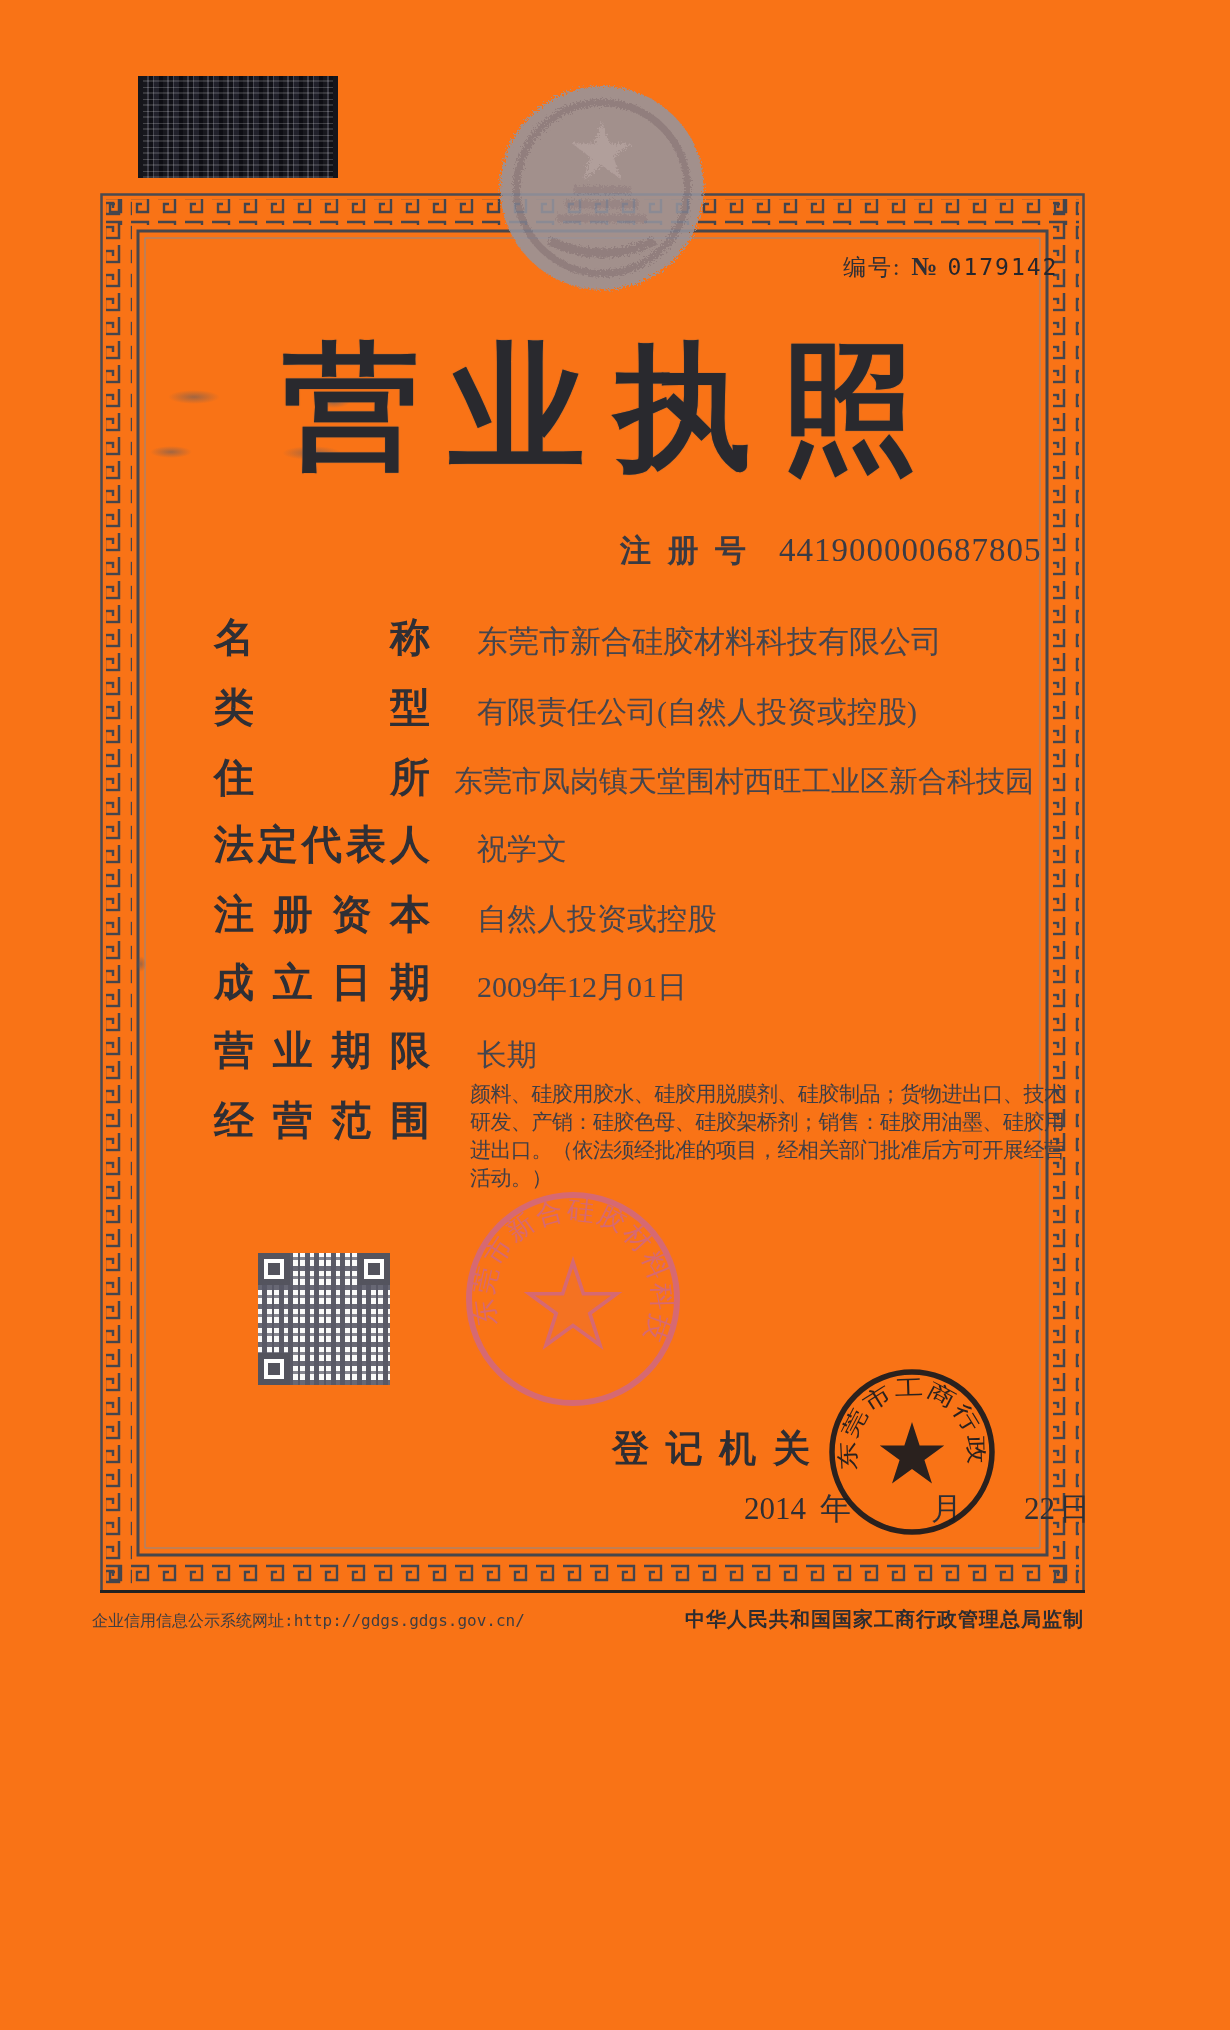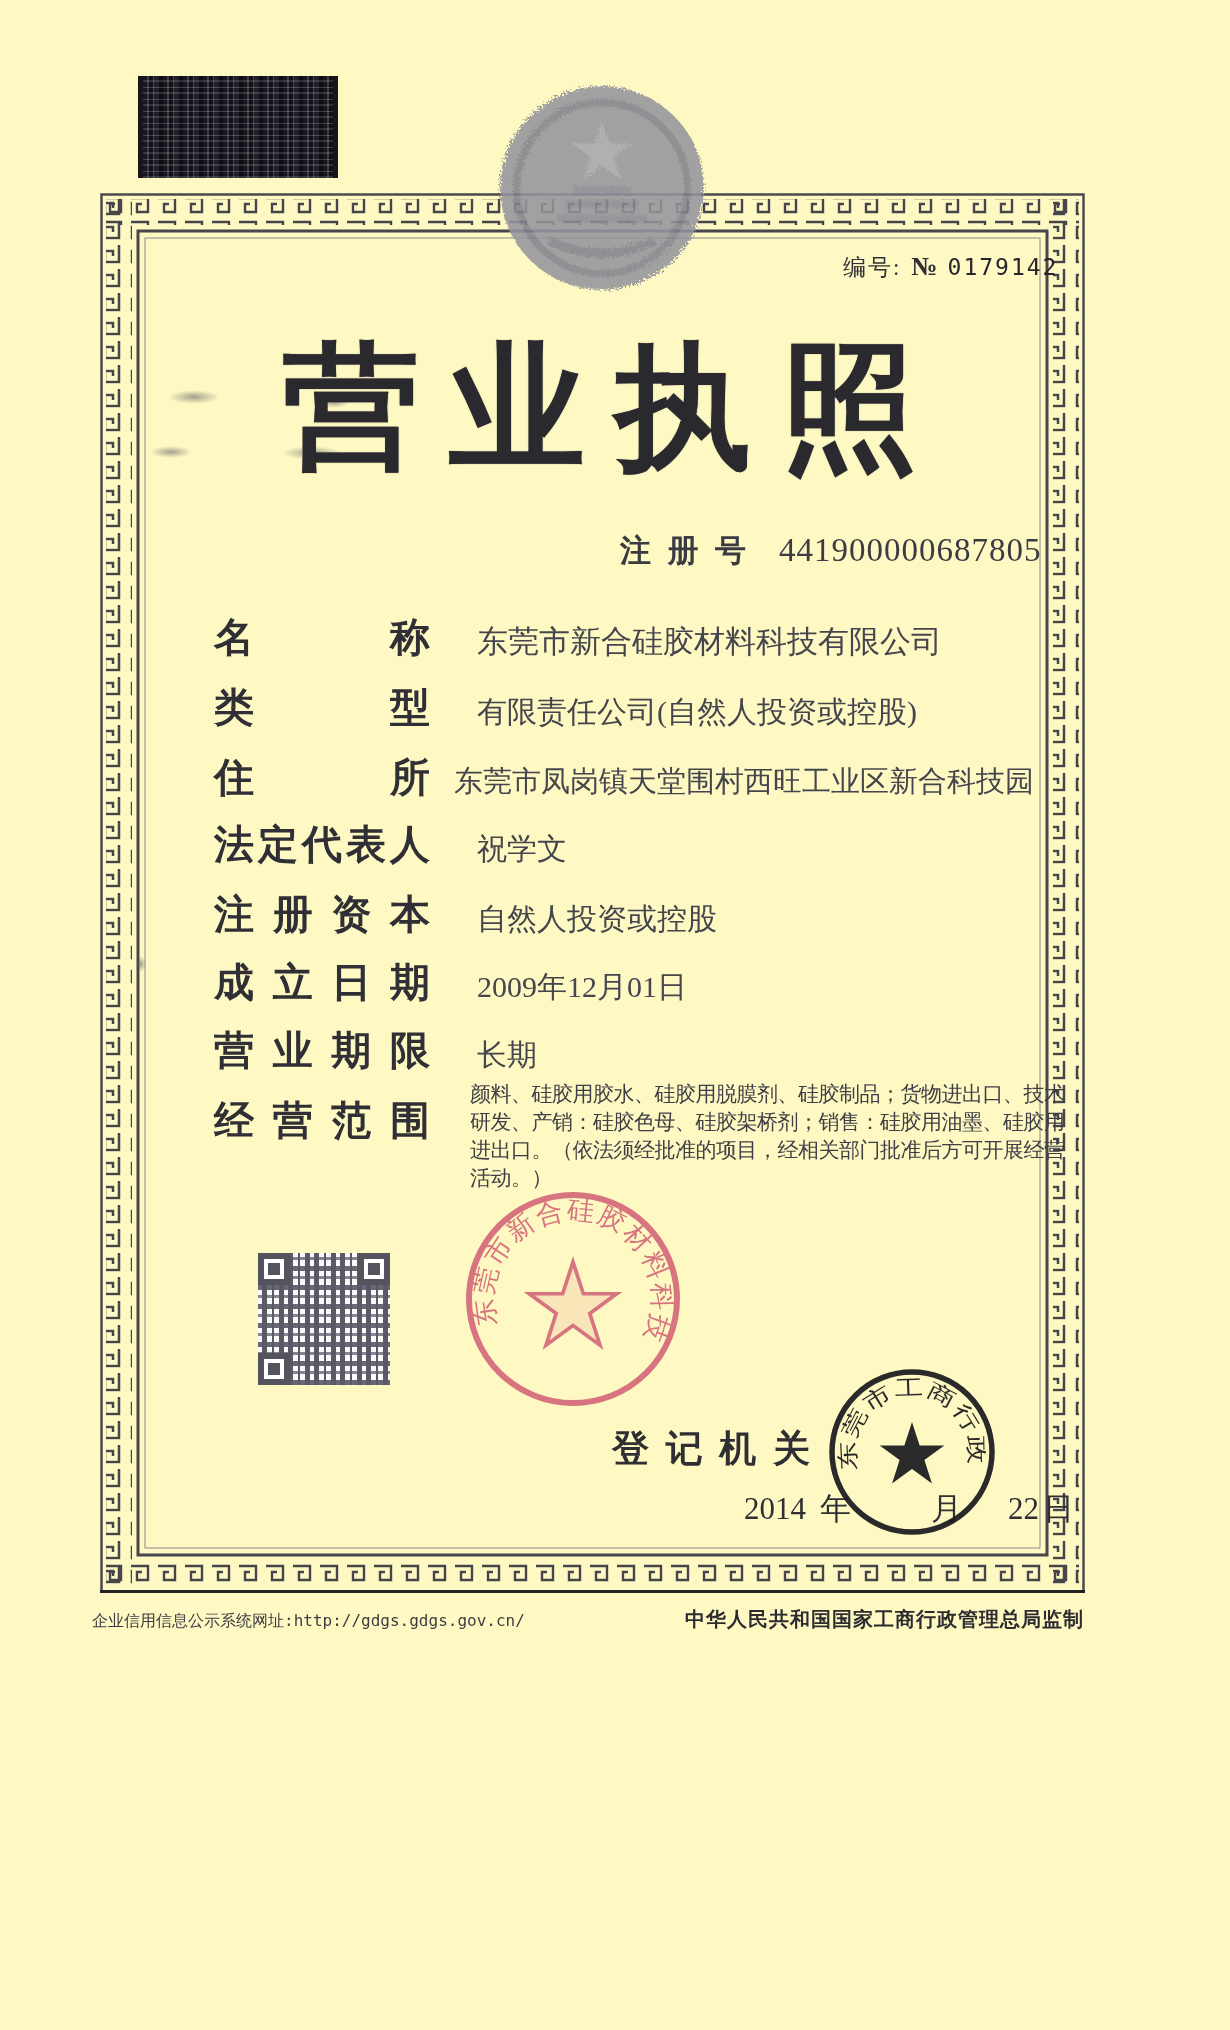--- a/index.html
+++ b/index.html
@@ -1,18 +1,18 @@
 <!DOCTYPE html>
 <html><head>
 <meta charset="utf-8">
 <style>
   html,body{margin:0;padding:0;background:#e8e8e6;}
   .page{
     position:relative;width:1230px;height:2030px;margin:0 auto;
-    background:#fef9c3;overflow:hidden;
+    background:#f97316;overflow:hidden;
     font-family:"Liberation Serif",serif;color:#333;
   }
   
   .barcode{
     position:absolute;left:138px;top:76px;width:190px;height:102px;
     border-left:5px solid #15151b;border-right:5px solid #15151b;
     background:
       repeating-linear-gradient(0deg, rgba(255,255,255,.14) 0 2px, rgba(0,0,0,0) 2px 6px, rgba(255,255,255,.20) 6px 7px, rgba(0,0,0,0) 7px 12px),
       repeating-linear-gradient(90deg, #17171d 0 4px, #3c3c46 4px 6px, #101016 6px 10px, #474750 10px 11px, #20202a 11px 16px, #0d0d13 16px 20px);
     filter:blur(.4px);
@@ -51,21 +51,21 @@
     font-size:21px;line-height:28px;letter-spacing:-0.5px;color:#3e3e46;font-weight:500;
   }
   
   .registrar{
     position:absolute;left:612px;top:1424px;width:198px;display:flex;justify-content:space-between;
     font-size:37px;font-weight:600;color:#2e2e33;z-index:4;
   }
   .issue-date{position:absolute;left:744px;top:1488px;display:flex;align-items:baseline;font-size:31px;color:#2f2f34;z-index:4;}
   .d-yu{margin-left:14px;}
   .d-mu{margin-left:80px;}
-  .d-day{margin-left:46px;}
+  .d-day{margin-left:62px;}
   .d-du{margin-left:4px;}
   
   .company-seal{position:absolute;left:458px;top:1184px;z-index:6;opacity:.92;}
   .registry-stamp{position:absolute;left:822px;top:1362px;z-index:6;opacity:.93;}
   
   .qr{
     position:absolute;left:258px;top:1253px;width:132px;height:132px;z-index:4;filter:blur(.3px);
     background:
       repeating-linear-gradient(0deg, rgba(88,88,102,.9) 0 5px, rgba(0,0,0,0) 5px 11px, rgba(88,88,102,.72) 11px 14px, rgba(0,0,0,0) 14px 19px),
       repeating-linear-gradient(90deg, #fafafa 0 4px, #5a5a66 4px 9px, #fafafa 9px 14px, #5a5a66 14px 16px, #fafafa 16px 21px, #5a5a66 21px 26px);

